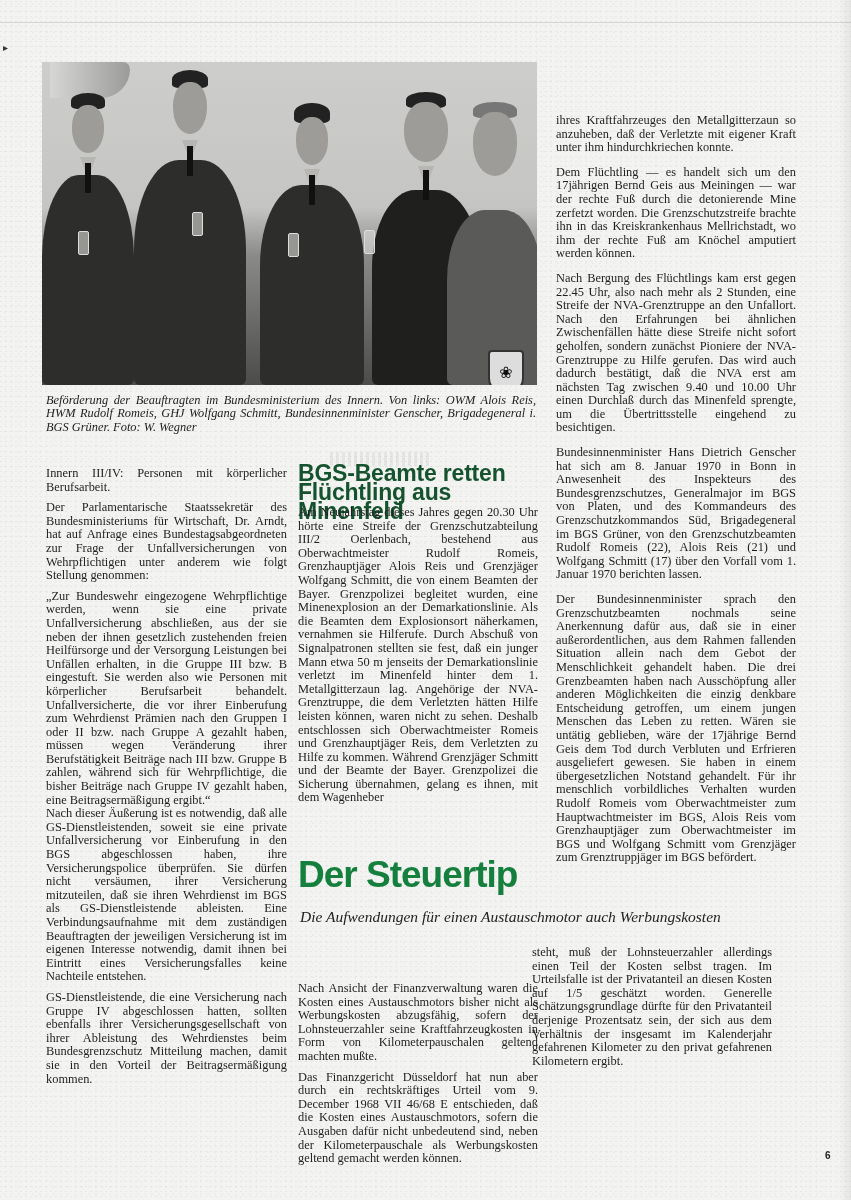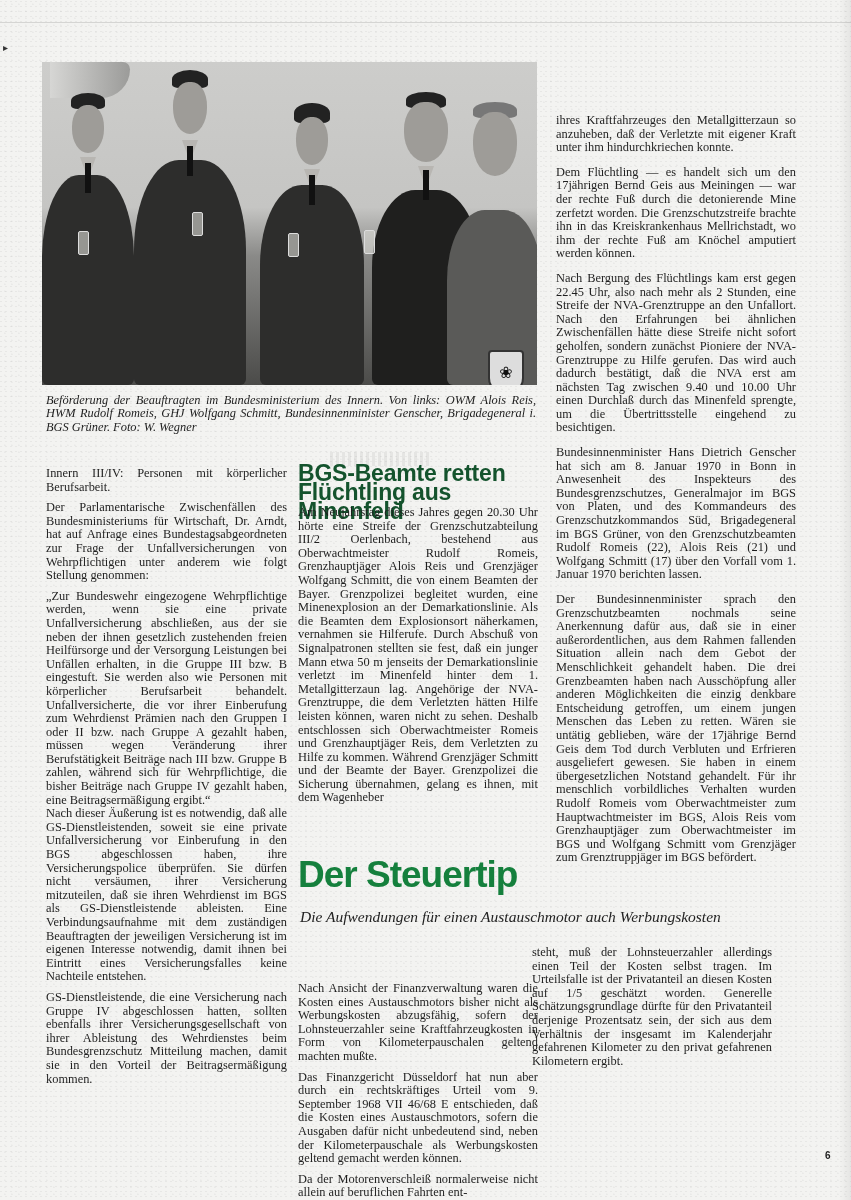--- a/index.html
+++ b/index.html
@@ -155,21 +155,21 @@
     <div class="hair" style="top:-108px;width:44px;height:16px;background:#777;"></div>
     <div class="head" style="top:-98px;width:44px;height:64px;"></div>
     <div class="badge">❀</div>
   </div>
 </div>
 
 <div class="caption">Beförderung der Beauftragten im Bundesministerium des Innern. Von links: OWM Alois Reis, HWM Rudolf Romeis, GHJ Wolfgang Schmitt, Bundesinnenminister Genscher, Brigadegeneral i. BGS Grüner. Foto: W. Wegner</div>
 
 <div class="col" style="left:46px;top:467px;width:241px;">
   <p>Innern III/IV: Personen mit körperlicher Berufsarbeit.</p>
-  <p>Der Parlamentarische Zwischenfällen des Bundesministeriums für Wirtschaft, Dr. Arndt, hat auf Anfrage eines Bundestagsabgeordneten zur Frage der Unfallversicherungen von Wehrpflichtigen unter anderem wie folgt Stellung genommen:</p>
+  <p>Der Parlamentarische Staatssekretär des Bundesministeriums für Wirtschaft, Dr. Arndt, hat auf Anfrage eines Bundestagsabgeordneten zur Frage der Unfallversicherungen von Wehrpflichtigen unter anderem wie folgt Stellung genommen:</p>
   <p class="tight">„Zur Bundeswehr eingezogene Wehrpflichtige werden, wenn sie eine private Unfallversicherung abschließen, aus der sie neben der ihnen gesetzlich zustehenden freien Heilfürsorge und der Versorgung Leistungen bei Unfällen erhalten, in die Gruppe III bzw. B eingestuft. Sie werden also wie Personen mit körperlicher Berufsarbeit behandelt. Unfallversicherte, die vor ihrer Einberufung zum Wehrdienst Prämien nach den Gruppen I oder II bzw. nach Gruppe A gezahlt haben, müssen wegen Veränderung ihrer Berufstätigkeit Beiträge nach III bzw. Gruppe B zahlen, während sich für Wehrpflichtige, die bisher Beiträge nach Gruppe IV gezahlt haben, eine Beitragsermäßigung ergibt.“</p>
   <p>Nach dieser Äußerung ist es notwendig, daß alle GS-Dienstleistenden, soweit sie eine private Unfallversicherung vor Einberufung in den BGS abgeschlossen haben, ihre Versicherungspolice überprüfen. Sie dürfen nicht versäumen, ihrer Versicherung mitzuteilen, daß sie ihren Wehrdienst im BGS als GS-Dienstleistende ableisten. Eine Verbindungsaufnahme mit dem zuständigen Beauftragten der jeweiligen Versicherung ist im eigenen Interesse notwendig, damit ihnen bei Eintritt eines Versicherungsfalles keine Nachteile entstehen.</p>
   <p>GS-Dienstleistende, die eine Versicherung nach Gruppe IV abgeschlossen hatten, sollten ebenfalls ihrer Versicherungsgesellschaft von ihrer Ableistung des Wehrdienstes beim Bundesgrenzschutz Mitteilung machen, damit sie in den Vorteil der Beitragsermäßigung kommen.</p>
 </div>
 
 <div class="headline-ghost"></div>
 <h2 class="headline" style="margin:0;">BGS-Beamte retten Flüchtling aus Minenfeld</h2>
 <div class="col" style="left:298px;top:506px;width:240px;">
   <p>Am Neujahrstag dieses Jahres gegen 20.30 Uhr hörte eine Streife der Grenzschutzabteilung III/2 Oerlenbach, bestehend aus Oberwachtmeister Rudolf Romeis, Grenzhauptjäger Alois Reis und Grenzjäger Wolfgang Schmitt, die von einem Beamten der Bayer. Grenzpolizei begleitet wurden, eine Minenexplosion an der Demarkationslinie. Als die Beamten dem Explosionsort näherkamen, vernahmen sie Hilferufe. Durch Abschuß von Signalpatronen stellten sie fest, daß ein junger Mann etwa 50 m jenseits der Demarkationslinie verletzt im Minenfeld hinter dem 1. Metallgitterzaun lag. Angehörige der NVA-Grenztruppe, die dem Verletzten hätten Hilfe leisten können, waren nicht zu sehen. Deshalb entschlossen sich Oberwachtmeister Romeis und Grenzhauptjäger Reis, dem Verletzten zu Hilfe zu kommen. Während Grenzjäger Schmitt und der Beamte der Bayer. Grenzpolizei die Sicherung übernahmen, gelang es ihnen, mit dem Wagenheber</p>
 </div>
@@ -180,20 +180,19 @@
   <p style="margin-bottom:11px;">Nach Bergung des Flüchtlings kam erst gegen 22.45 Uhr, also nach mehr als 2 Stunden, eine Streife der NVA-Grenztruppe an den Unfallort. Nach den Erfahrungen bei ähnlichen Zwischenfällen hätte diese Streife nicht sofort geholfen, sondern zunächst Pioniere der NVA-Grenztruppe zu Hilfe gerufen. Das wird auch dadurch bestätigt, daß die NVA erst am nächsten Tag zwischen 9.40 und 10.00 Uhr einen Durchlaß durch das Minenfeld sprengte, um die Übertrittsstelle eingehend zu besichtigen.</p>
   <p style="margin-bottom:11px;">Bundesinnenminister Hans Dietrich Genscher hat sich am 8. Januar 1970 in Bonn in Anwesenheit des Inspekteurs des Bundesgrenzschutzes, Generalmajor im BGS von Platen, und des Kommandeurs des Grenzschutzkommandos Süd, Brigadegeneral im BGS Grüner, von den Grenzschutzbeamten Rudolf Romeis (22), Alois Reis (21) und Wolfgang Schmitt (17) über den Vorfall vom 1. Januar 1970 berichten lassen.</p>
   <p>Der Bundesinnenminister sprach den Grenzschutzbeamten nochmals seine Anerkennung dafür aus, daß sie in einer außerordentlichen, aus dem Rahmen fallenden Situation allein nach dem Gebot der Menschlichkeit gehandelt haben. Die drei Grenzbeamten haben nach Ausschöpfung aller anderen Möglichkeiten die einzig denkbare Entscheidung getroffen, um einem jungen Menschen das Leben zu retten. Wären sie untätig geblieben, wäre der 17jährige Bernd Geis dem Tod durch Verbluten und Erfrieren ausgeliefert gewesen. Sie haben in einem übergesetzlichen Notstand gehandelt. Für ihr menschlich vorbildliches Verhalten wurden Rudolf Romeis vom Oberwachtmeister zum Hauptwachtmeister im BGS, Alois Reis vom Grenzhauptjäger zum Oberwachtmeister im BGS und Wolfgang Schmitt vom Grenzjäger zum Grenztruppjäger im BGS befördert.</p>
 </div>
 
 <h1 class="steuertip-title" style="margin:0;">Der Steuertip</h1>
 <div class="steuertip-sub">Die Aufwendungen für einen Austauschmotor auch Werbungskosten</div>
 
 <div class="col" style="left:298px;top:982px;width:240px;">
   <p>Nach Ansicht der Finanzverwaltung waren die Kosten eines Austauschmotors bisher nicht als Werbungskosten abzugsfähig, sofern der Lohnsteuerzahler seine Kraftfahrzeugkosten in Form von Kilometerpauschalen geltend machten mußte.</p>
-  <p>Das Finanzgericht Düsseldorf hat nun aber durch ein rechtskräftiges Urteil vom 9. September 1968 VII 46/68 E entschieden, daß die Kosten eines Austauschmotors, sofern die Ausgaben dafür nicht unbedeutend sind, neben der Kilometerpauschale als Werbungskosten geltend gemacht werden können.</p>
-  <p>Da der Motorenverschleiß normalerweise nicht allein auf beruflichen Fahrten ent-</p>
+  <p>Das Finanzgericht Düsseldorf hat nun aber durch ein rechtskräftiges Urteil vom 9. December 1968 VII 46/68 E entschieden, daß die Kosten eines Austauschmotors, sofern die Ausgaben dafür nicht unbedeutend sind, neben der Kilometerpauschale als Werbungskosten geltend gemacht werden können.</p>
 </div>
 <div class="col" style="left:532px;top:946px;width:240px;">
   <p>steht, muß der Lohnsteuerzahler allerdings einen Teil der Kosten selbst tragen. Im Urteilsfalle ist der Privatanteil an diesen Kosten auf 1/5 geschätzt worden. Generelle Schätzungsgrundlage dürfte für den Privatanteil derjenige Prozentsatz sein, der sich aus dem Verhältnis der insgesamt im Kalenderjahr gefahrenen Kilometer zu den privat gefahrenen Kilometern ergibt.</p>
 </div>
 
 <div class="page-num">6</div>
 
 </body></html>

